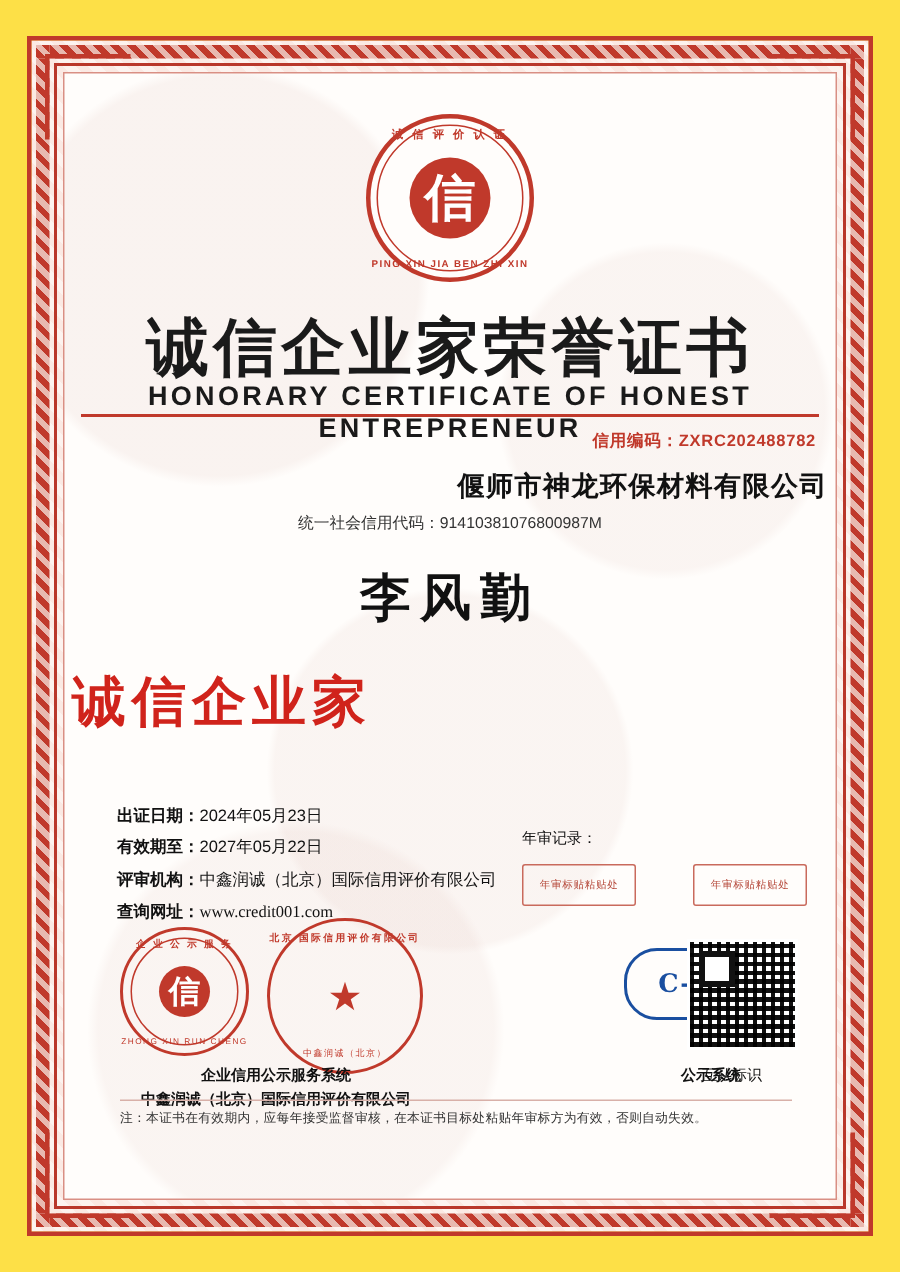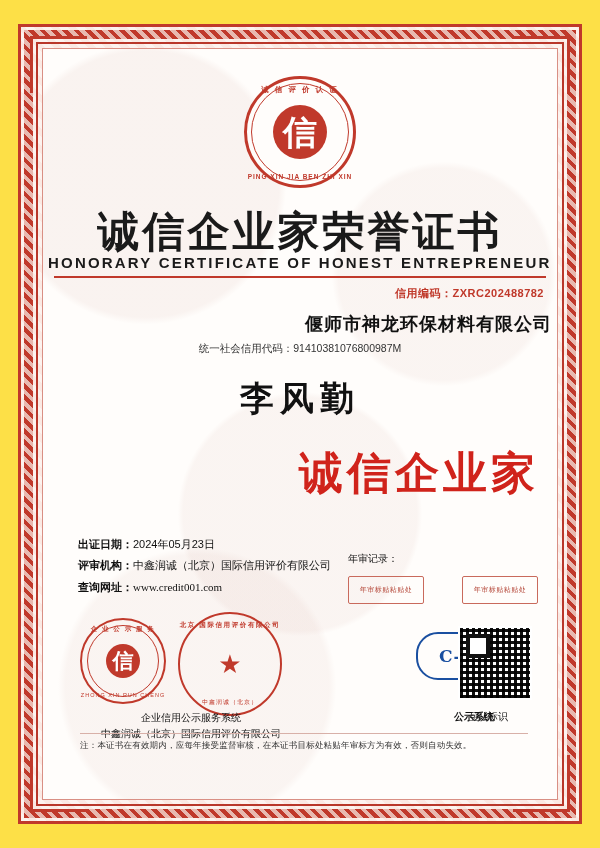--- a/index.html
+++ b/index.html
@@ -80,22 +80,22 @@
   .emblem .arc-top{top:9px;}
   .emblem .arc-bottom{bottom:8px;letter-spacing:1px;font-size:6.5px;}
 
   
   .title-cn{
     position:absolute;top:150px;left:0;right:0;text-align:center;
     font-family:"DejaVu Serif", serif;
     font-size:42px;font-weight:bold;color:#1a1a1a;letter-spacing:3px;
   }
   .title-en{
-    position:absolute;top:200px;left:0;right:0;
-    font-size:15px;letter-spacing:2.2px;color:#1a1a1a;font-weight:bold;
+    position:absolute;top:200px;left:0;right:0;text-align:center;
+    font-size:18px;letter-spacing:2.2px;color:#1a1a1a;font-weight:bold;
   }
   .title-rule{
     position:absolute;top:222px;left:6px;right:6px;height:2px;background:#c0392b;
   }
 
   .credit-no{
     position:absolute;top:232px;right:8px;
     font-size:11px;color:#c0392b;font-weight:bold;letter-spacing:.5px;
   }
 
@@ -107,23 +107,23 @@
   .usci{
     position:absolute;top:288px;left:0;right:0;text-align:center;
     font-size:10.5px;color:#333;
   }
   .person{
     position:absolute;top:322px;left:0;right:0;text-align:center;
     font-family:Liberation Serif, serif;
     font-size:34px;font-weight:bold;color:#111;letter-spacing:6px;
   }
   .award{
-    position:absolute;top:390px;left:0;right:13px;text-align:right;
+    position:absolute;top:390px;left:0;right:13px;text-align:left;
     font-family:"DejaVu Serif", serif;
-    font-size:44px;font-weight:bold;color:#d0231b;letter-spacing:4px;
+    font-size:36px;font-weight:bold;color:#d0231b;letter-spacing:4px;
   }
 
   
   .info{
     position:absolute;top:480px;left:30px;
     font-size:11px;color:#111;line-height:1.95;
   }
   .info .row{white-space:nowrap;}
   .info .k{font-weight:bold;}
   .info .v{font-weight:normal;}
@@ -176,22 +176,22 @@
   .seal-b .tt{
     position:absolute;left:0;right:0;top:9px;text-align:center;
     font-size:6.5px;color:#c0392b;font-weight:bold;letter-spacing:1.6px;
   }
   .seal-b .bb{
     position:absolute;left:0;right:0;bottom:9px;text-align:center;
     font-size:6px;color:#c0392b;letter-spacing:1px;
   }
 
   .caption-left{
-    position:absolute;left:20px;top:92px;width:210px;text-align:center;
-    font-size:10px;color:#111;font-weight:normal;line-height:1.6;
+    position:absolute;left:13px;top:92px;width:210px;text-align:center;
+    font-size:10px;color:#111;font-weight:bold;line-height:1.6;
   }
 
   .mutual{
     position:absolute;left:350px;top:14px;width:92px;height:44px;
     border:2px solid #1a4fa0;border-radius:22px;
     display:flex;align-items:center;justify-content:center;
     color:#1a4fa0;font-size:17px;font-weight:bold;letter-spacing:1px;
     font-family:"DejaVu Serif", serif;
   }
   .mutual-label{
@@ -255,20 +255,23 @@
     <div class="usci">统一社会信用代码：91410381076800987M</div>
 
     <div class="person">李风勤</div>
     <div class="award">诚信企业家</div>
 
     <div class="info">
       <div class="row">
         <span class="k">出证日期：</span><span class="v">2024年05月23日</span>
       </div>
       <div class="row">
+        <span class="k">有效期至：</span><span class="v">2027年05月22日</span>
+      </div>
+      <div class="row">
         <span class="k">评审机构：</span><span class="v">中鑫润诚（北京）国际信用评价有限公司</span>
       </div>
       <div class="row">
         <span class="k">查询网址：</span><span class="v url">www.credit001.com</span>
       </div>
     </div>
 
     <div class="annual">年审记录：</div>
     <div class="stamp-boxes">
       <div class="stamp-box">年审标贴粘贴处</div>

